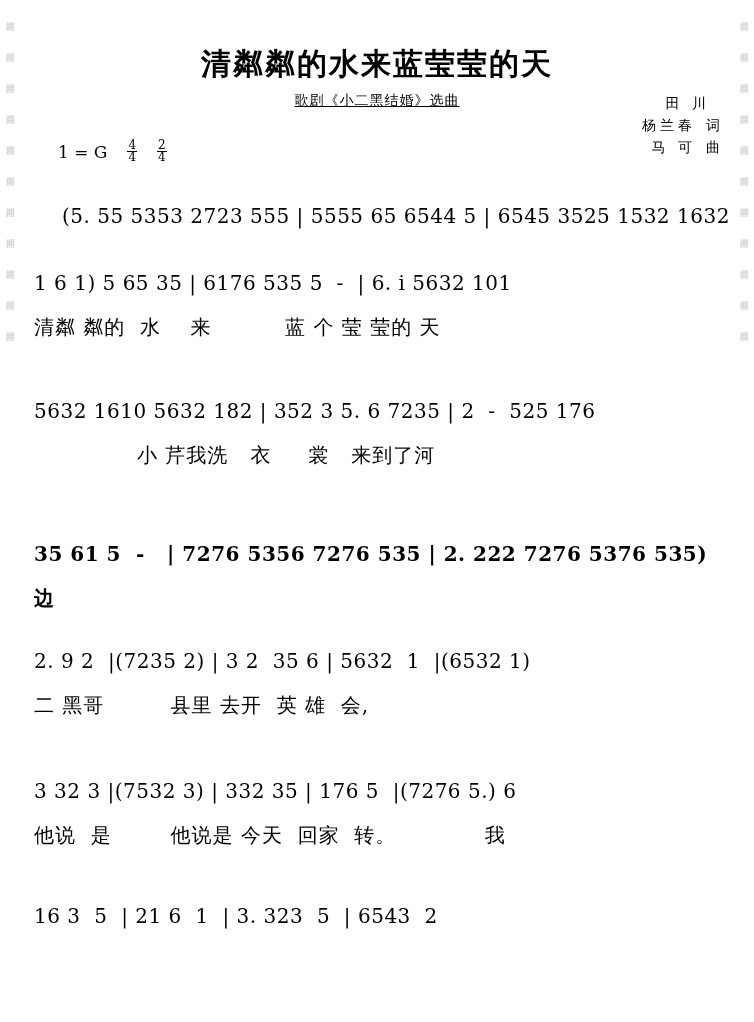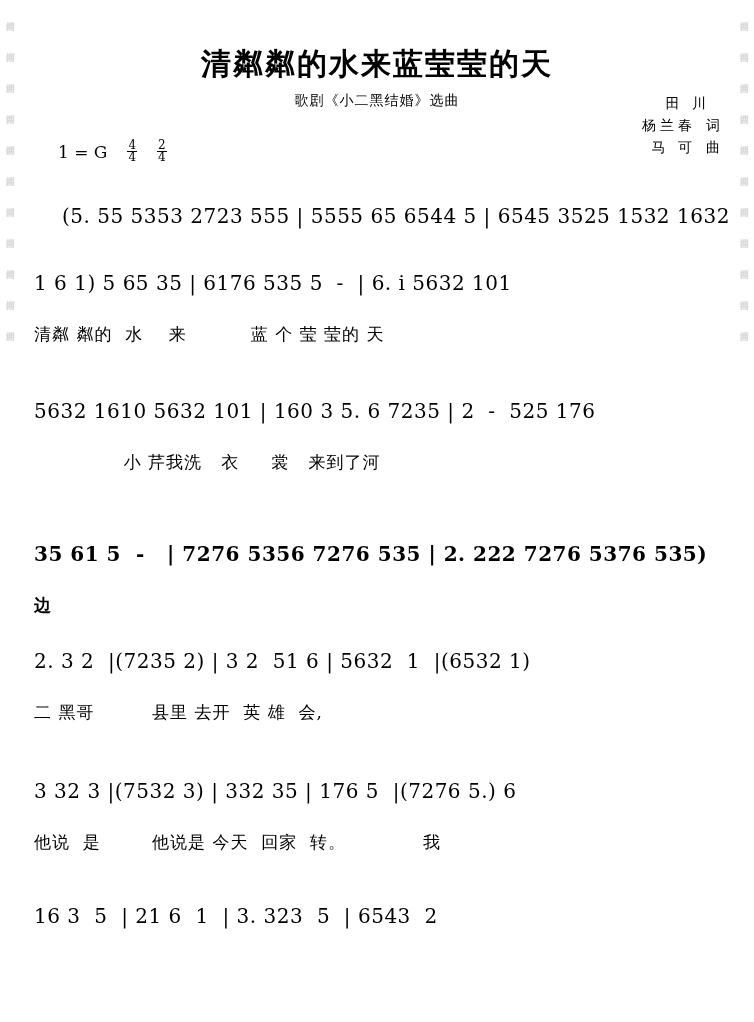--- a/index.html
+++ b/index.html
@@ -48,20 +48,21 @@
     font-size:30px;
     letter-spacing:2px;
   }
   .subtitle {
     position:absolute;
     top:92px; left:0; width:754px;
     text-align:center;
     font-family:"DejaVu Serif","Liberation Serif",serif;
     font-size:14px;
     letter-spacing:1px;
+    text-decoration:underline;
   }
   .credits {
     position:absolute;
     top:92px; right:34px;
     font-family:"DejaVu Serif","Liberation Serif",serif;
     font-size:14px;
     line-height:22px;
     text-align:right;
   }
   .credits .row { white-space:nowrap; }
@@ -88,24 +89,24 @@
   }
   .notes {
     font-family:"DejaVu Serif","Liberation Serif",serif;
     font-size:20px;
     letter-spacing:0.5px;
     white-space:pre;
     line-height:1.15;
   }
   .lyrics {
     font-family:"DejaVu Serif","Liberation Serif",serif;
-    font-size:17px;
+    font-size:20px;
     white-space:pre;
     letter-spacing:1px;
-    margin-top:28px;
+    margin-top:19px;
   }
 </style>
 </head>
 <body>
 
 <div class="sheet">
 
   <div class="wm-col wm-left">
     <span class="wm">词曲网</span>
     <span class="wm">词曲网</span>
@@ -164,31 +165,31 @@
   <div class="system" style="top:205px;margin-left:28px;">
     <div class="notes">(5. 55 5353 2723 555 | 5555 65 6544 5 | 6545 3525 1532 1632</div>
   </div>
 
   <div class="system" style="top:272px;">
     <div class="notes">1 6 1) 5 65 35 | 6176 535 5  -  | 6. i 5632 101</div>
     <div class="lyrics">清粼 粼的  水    来          蓝 个 莹 莹的 天</div>
   </div>
 
   <div class="system" style="top:400px;">
-    <div class="notes">5632 1610 5632 101 | 160 3 5. 6 7235 | 2  -  525 176</div>
+    <div class="notes">5632 1610 5632 182 | 352 3 5. 6 7235 | 2  -  525 176</div>
     <div class="lyrics">              小 芹我洗   衣     裳   来到了河</div>
   </div>
 
   <div class="system" style="top:543px;font-weight:bold;">
     <div class="notes">35 61 5  -   | 7276 5356 7276 535 | 2. 222 7276 5376 535)</div>
     <div class="lyrics">边</div>
   </div>
 
   <div class="system" style="top:650px;">
-    <div class="notes">2. 3 2  |(7235 2) | 3 2  51 6 | 5632  1  |(6532 1)</div>
+    <div class="notes">2. 9 2  |(7235 2) | 3 2  35 6 | 5632  1  |(6532 1)</div>
     <div class="lyrics">二 黑哥         县里 去开  英 雄  会,</div>
   </div>
 
   <div class="system" style="top:780px;">
     <div class="notes">3 32 3 |(7532 3) | 332 35 | 176 5  |(7276 5.) 6</div>
     <div class="lyrics">他说  是        他说是 今天  回家  转。            我</div>
   </div>
 
   <div class="system" style="top:905px;">
     <div class="notes">16 3  5  | 21 6  1  | 3. 323  5  | 6543  2</div>

